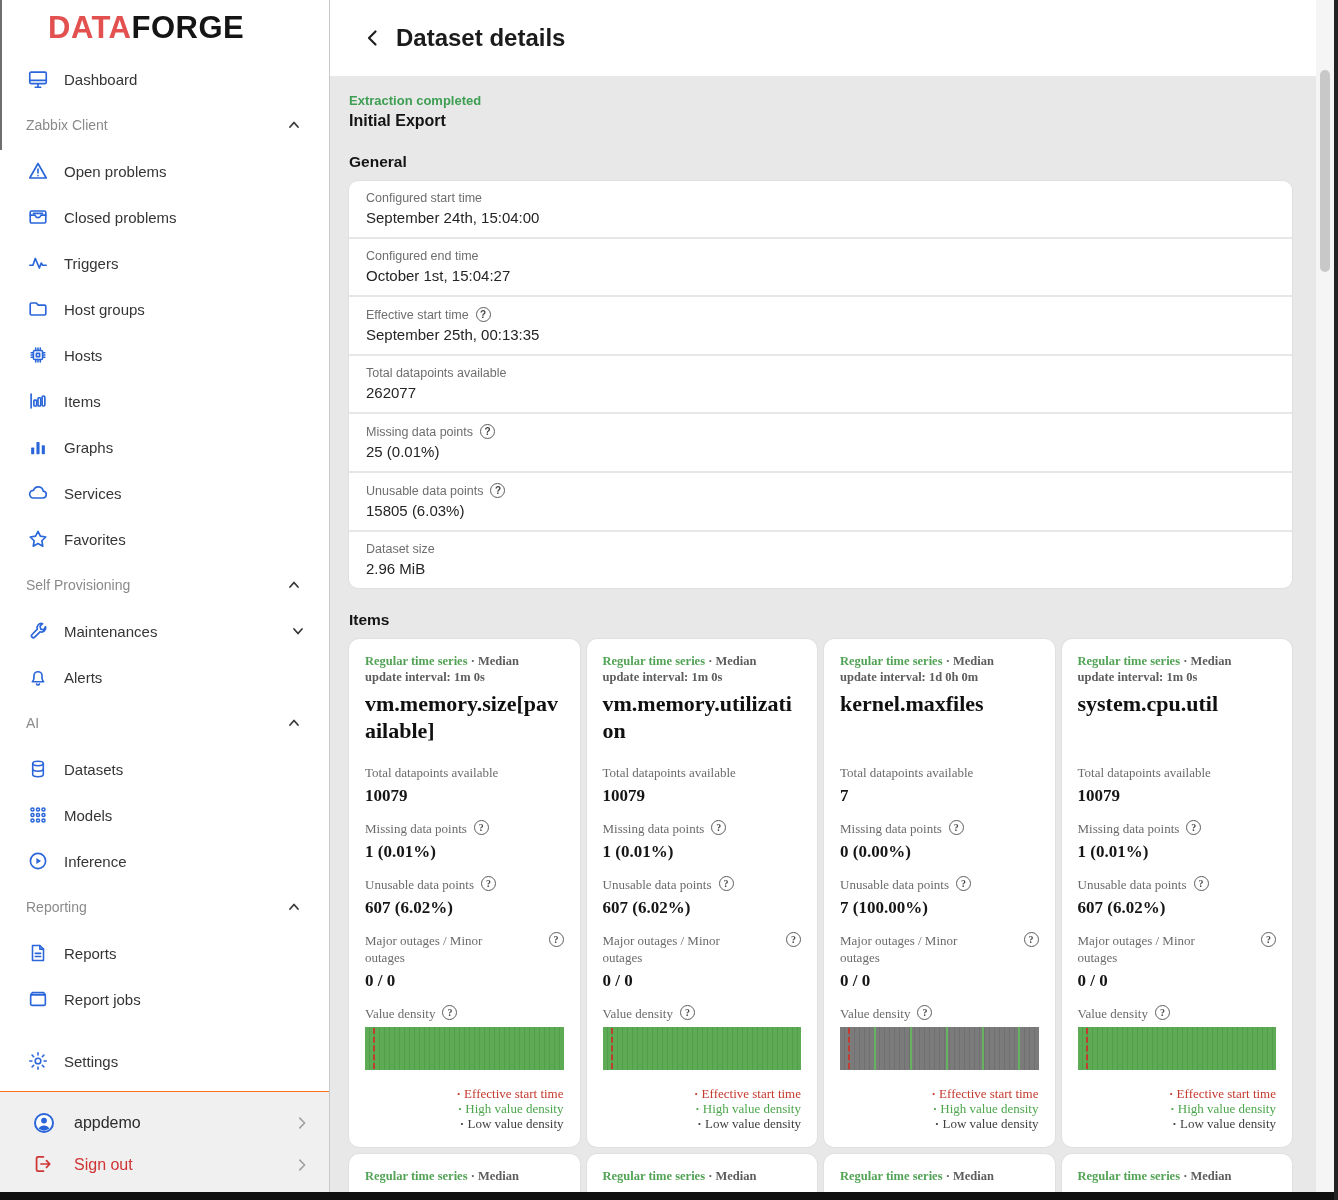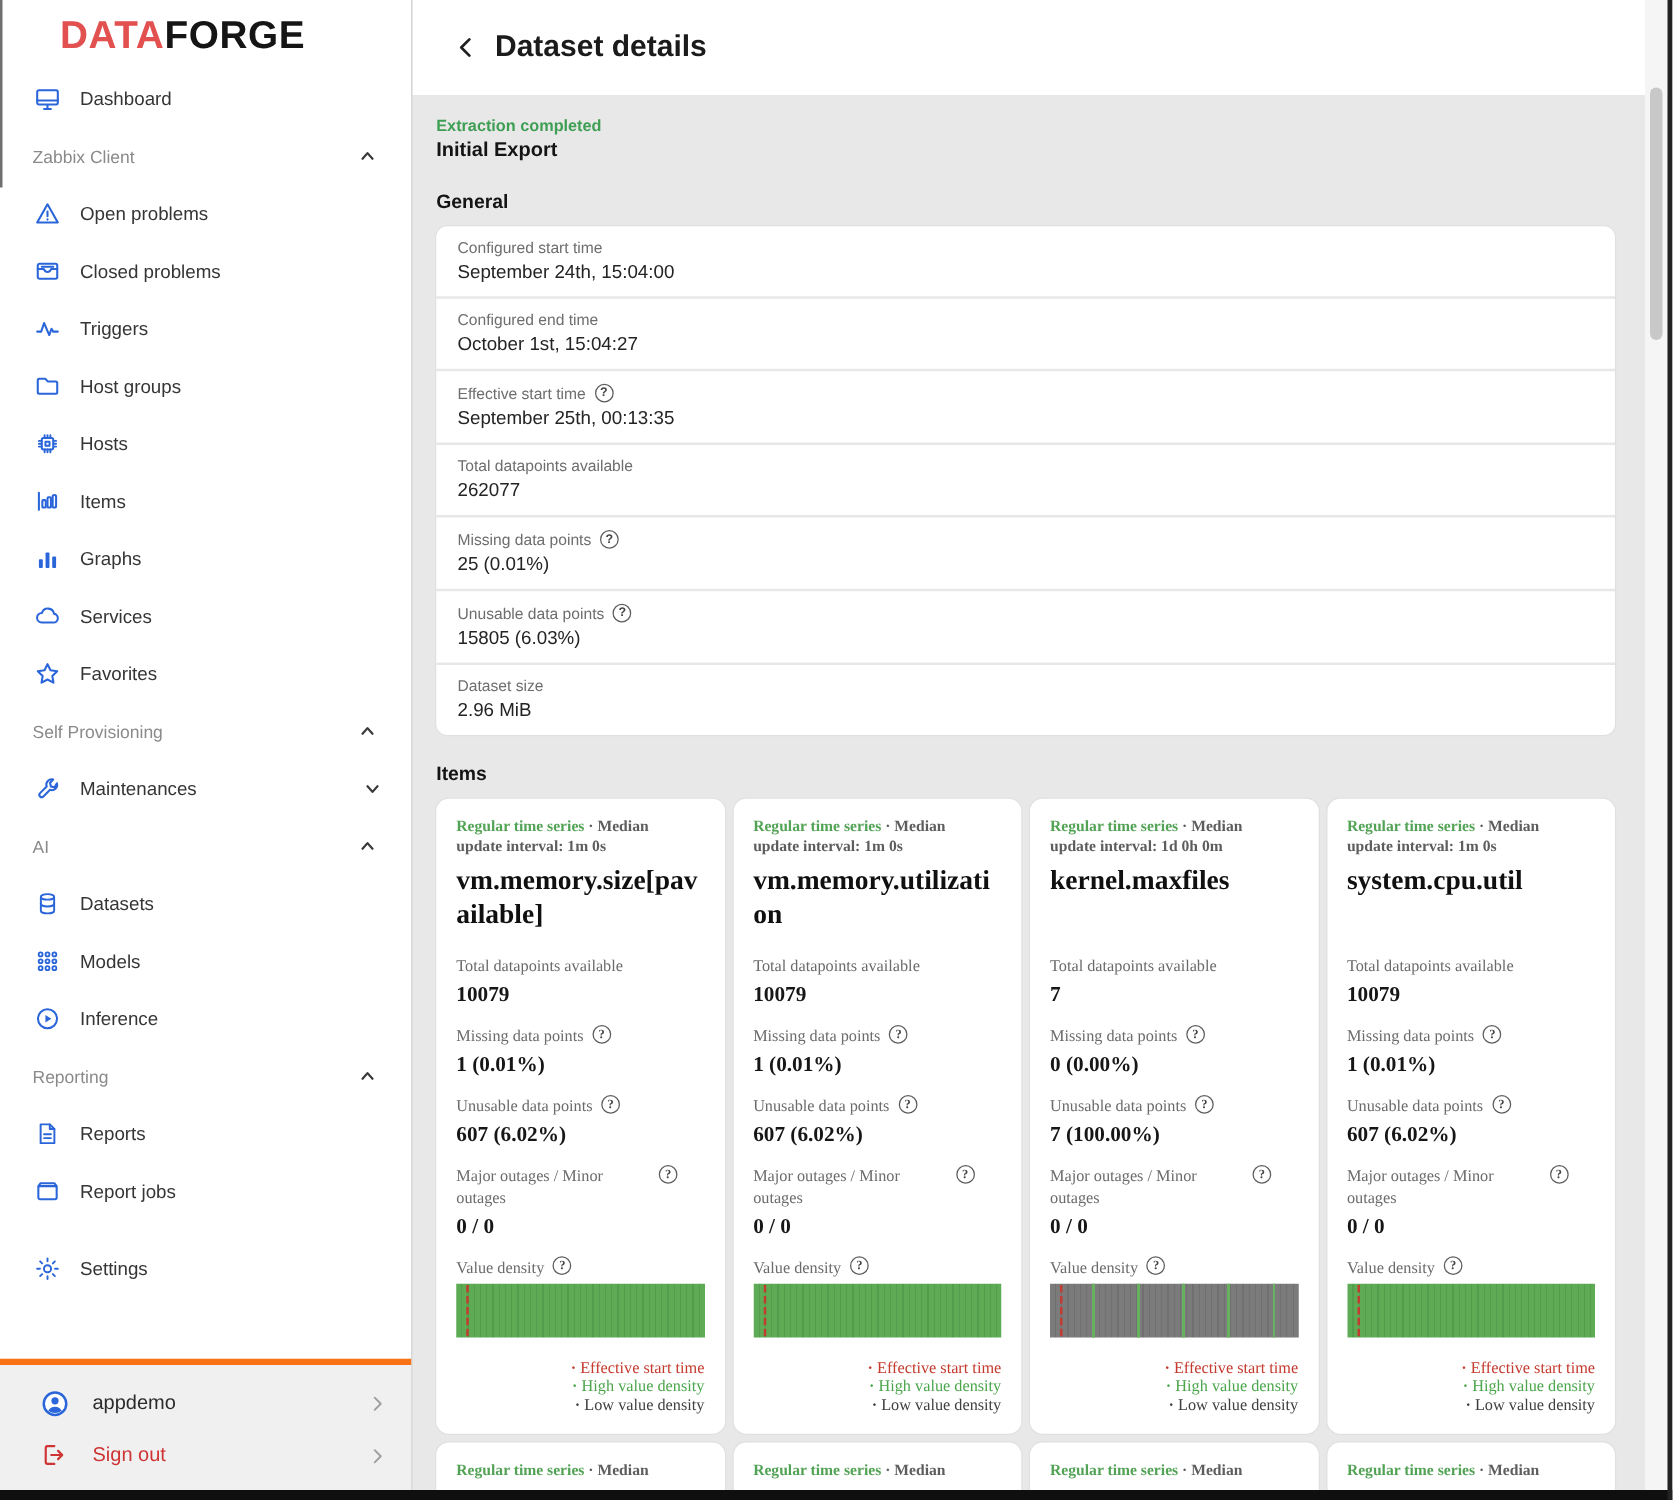--- a/index.html
+++ b/index.html
@@ -31,21 +31,21 @@
   }
   .nav-item .nav-icon { width:24px; height:24px; margin-right:14px; display:flex; align-items:center; justify-content:center; }
   .nav-item .nav-label { font-size:15px; color:#353535; }
   .nav-section {
     height:46px; display:flex; align-items:center; justify-content:space-between;
     padding:0 28px 0 26px; cursor:pointer;
   }
   .nav-section .section-label { font-size:14px; color:#8a8a8a; }
   .spacer-top { margin-top:16px; }
   .sidebar-footer {
-    border-top:5px solid #f97316; background:#f0f0f0;
+    border-top:1px solid #f97316; background:#f0f0f0;
     padding:10px 0 14px 0;
   }
   .footer-item { height:42px; display:flex; align-items:center; padding:0 18px 0 32px; cursor:pointer; }
   .footer-item .nav-icon { width:24px; height:24px; margin-right:18px; }
   .footer-item .nav-label { font-size:16px; color:#2b2b2b; flex:1; }
   .footer-item.signout .nav-label { color:#cf3434; }
   svg.icon { display:block; }
 
   
   .main { flex:1; height:100%; position:relative; overflow:hidden; }
@@ -85,21 +85,21 @@
   .badge { font-size:12.5px; font-weight:700; line-height:16px; }
   .badge .b-type { color:#53a356; }
   .badge .b-sep, .badge .b-agg, .b-interval { color:#5d5d5d; }
   .b-interval { font-size:12.5px; font-weight:700; line-height:16px; }
   .card-title {
     margin-top:5px; font-size:22px; line-height:27px; font-weight:700; color:#101010;
     word-break:break-all; min-height:60px;
   }
   .stat-label { margin-top:14px; font-size:13px; color:#6b6b6b; display:flex; align-items:flex-start; }
   .stat-label .lbl { line-height:17px; }
-  .stat-label.outage { }
+  .stat-label.outage { justify-content:space-between; }
   .stat-label.outage .lbl { max-width:155px; }
   .stat-value { margin-top:5px; font-size:17px; font-weight:700; color:#161616; }
 
   .bar {
     margin-top:5px; height:43px; width:100%; position:relative; overflow:hidden;
   }
   .bar.high {
     background:repeating-linear-gradient(90deg,#5dac55 0px,#5dac55 4px,#539e4c 4px,#539e4c 5px);
   }
   .bar.low {
@@ -274,20 +274,29 @@
             </svg>
         </span>
         <span class="nav-label">Maintenances</span>
         <span style="margin-left:auto">
             <svg class="icon" width="14" height="14" viewBox="0 0 14 14" fill="none" stroke="#3a3a3a" stroke-width="1.8" stroke-linecap="round" stroke-linejoin="round">
               <path d="M3 5l4 4.5L11 5"></path>
             </svg>
           </span>
       </div>
 
+      <div class="nav-item">
+        <span class="nav-icon">
+          <svg class="icon" width="22" height="22" viewBox="0 0 24 24" fill="none" stroke="#2a66d9" stroke-width="1.8" stroke-linecap="round" stroke-linejoin="round">
+              <path d="M5.8 17.2h12.4c-1.2-1-1.8-2.1-1.8-4.1v-2.4a4.4 4.4 0 0 0-8.8 0v2.4c0 2-.6 3.1-1.8 4.1z"></path>
+              <path d="M10.4 19.6a1.7 1.7 0 0 0 3.2 0"></path>
+            </svg>
+        </span>
+        <span class="nav-label">Alerts</span>
+      </div>
 
       <div class="nav-section">
         <span class="section-label">AI</span>
         <span>
             <svg class="icon" width="14" height="14" viewBox="0 0 14 14" fill="none" stroke="#3a3a3a" stroke-width="1.8" stroke-linecap="round" stroke-linejoin="round">
               <path d="M3 9l4-4.5L11 9"></path>
             </svg>
           </span>
       </div>
 

